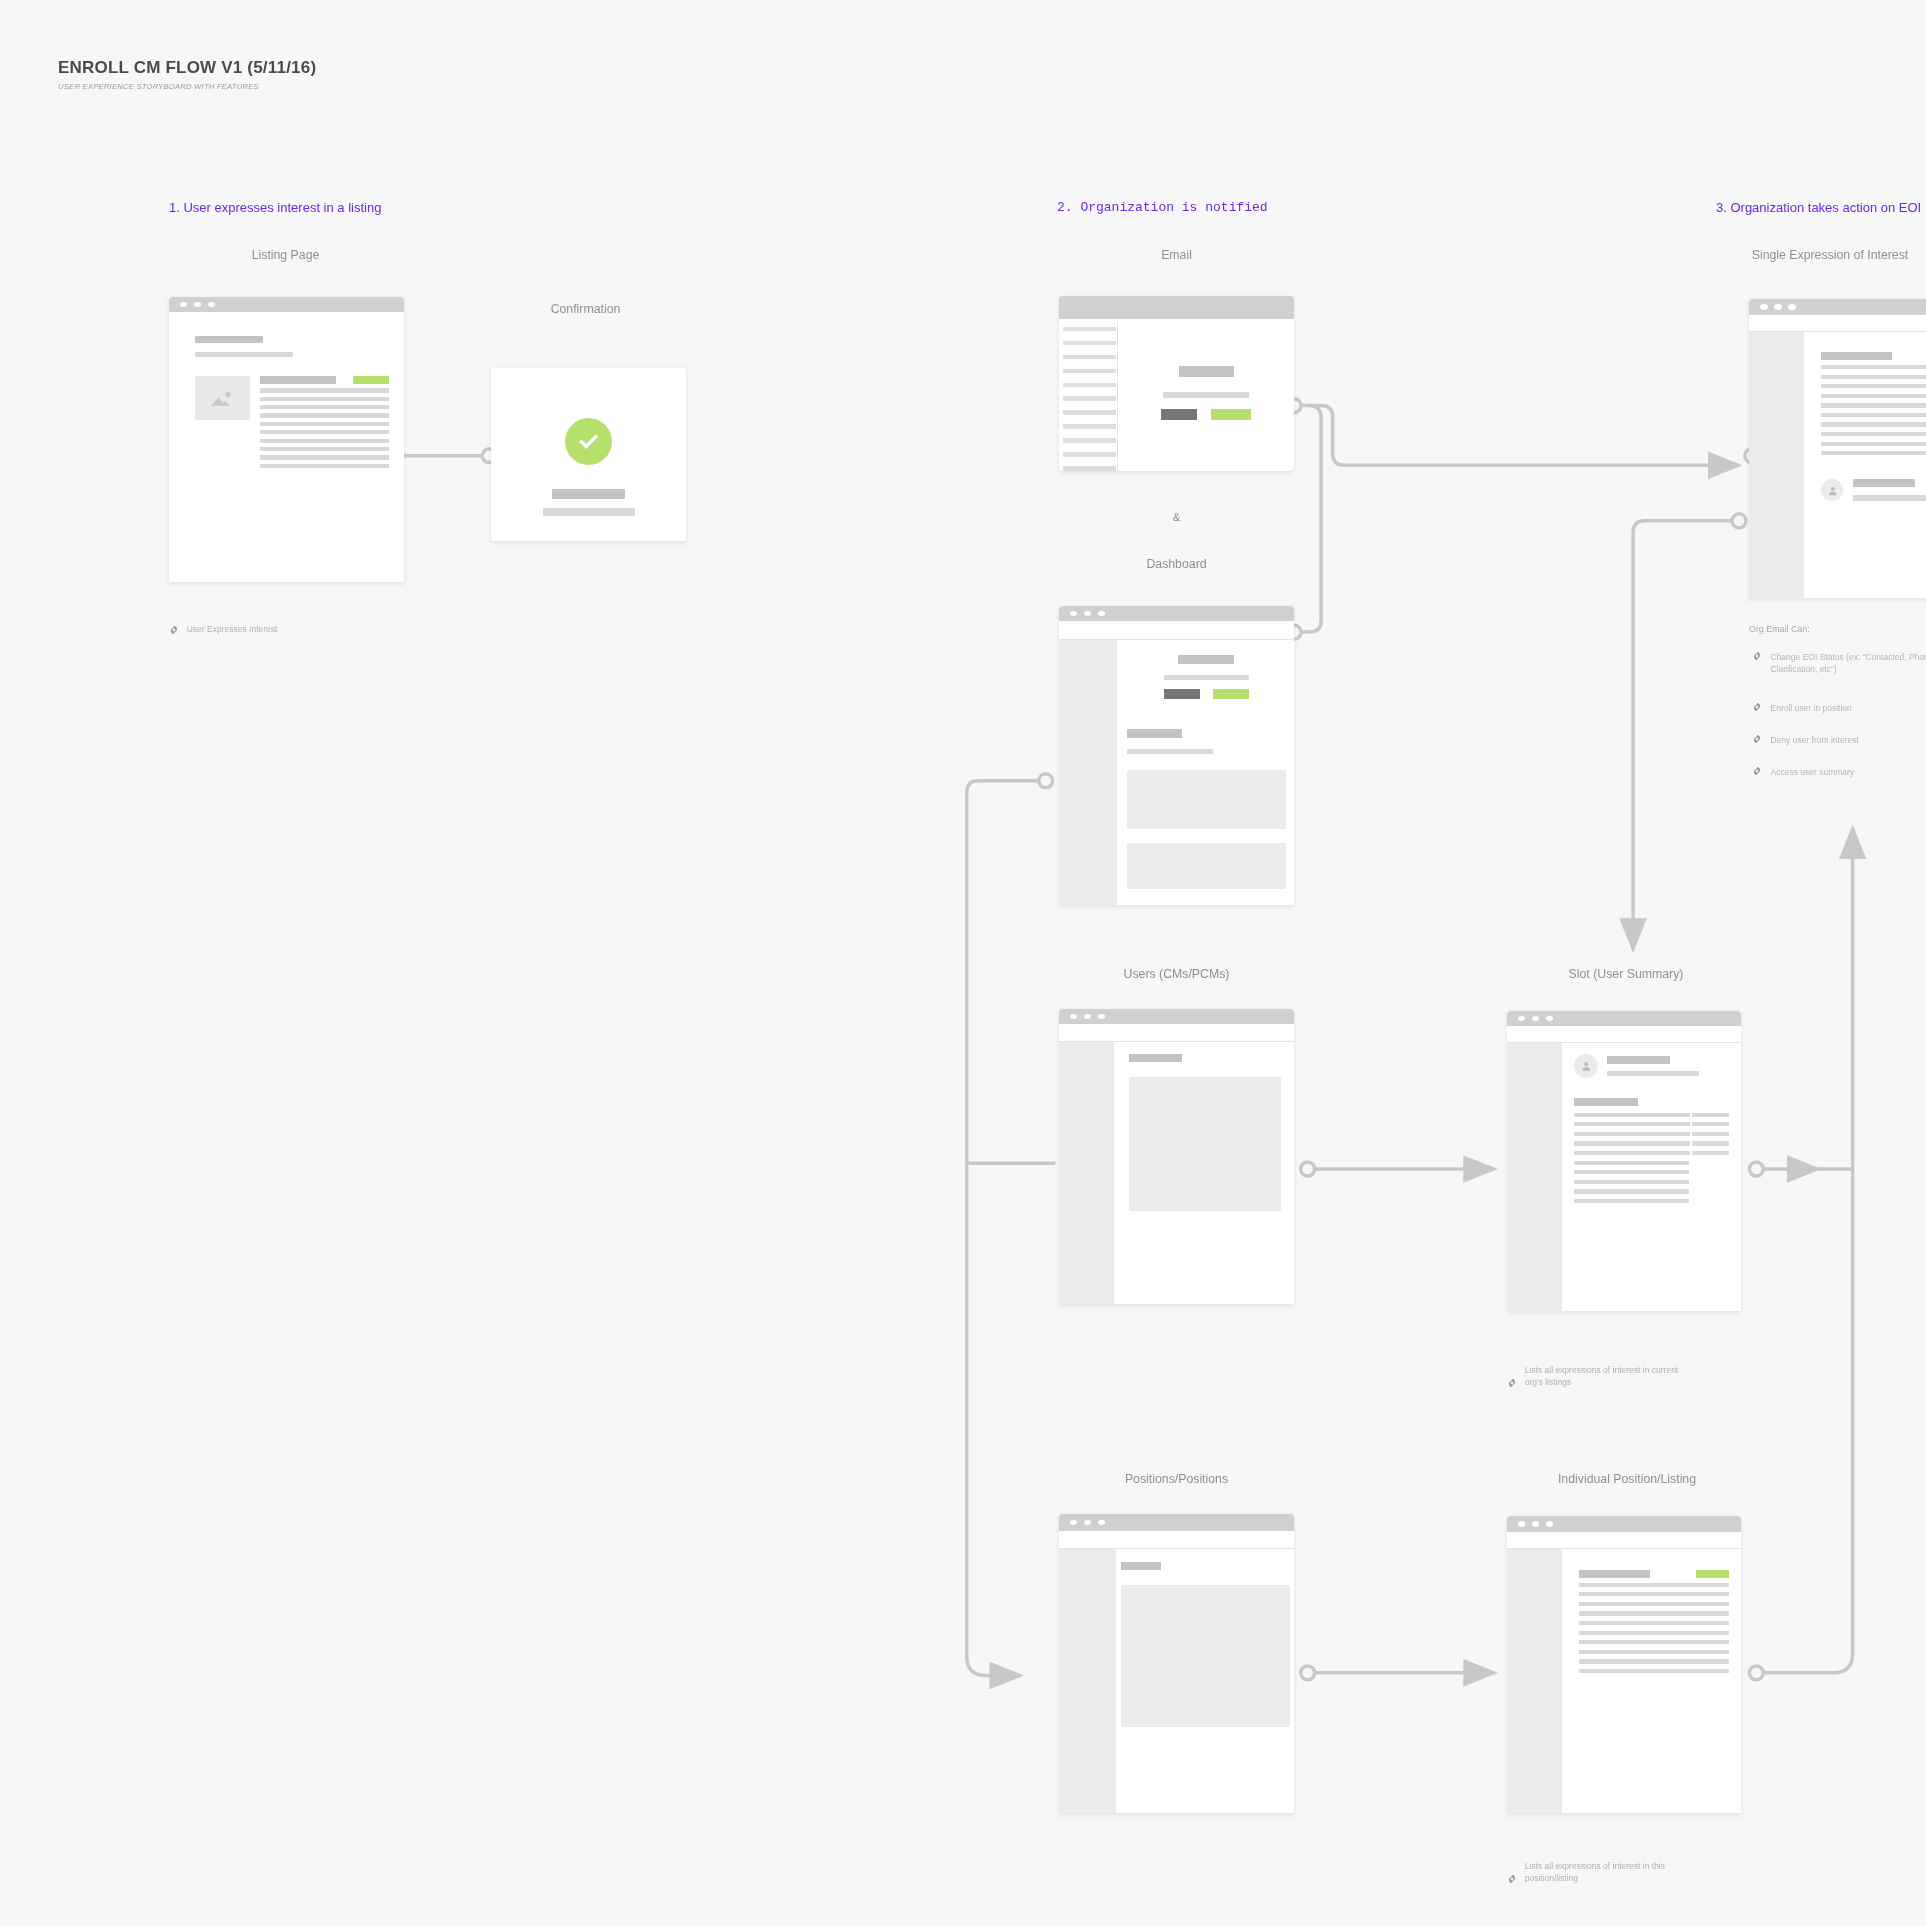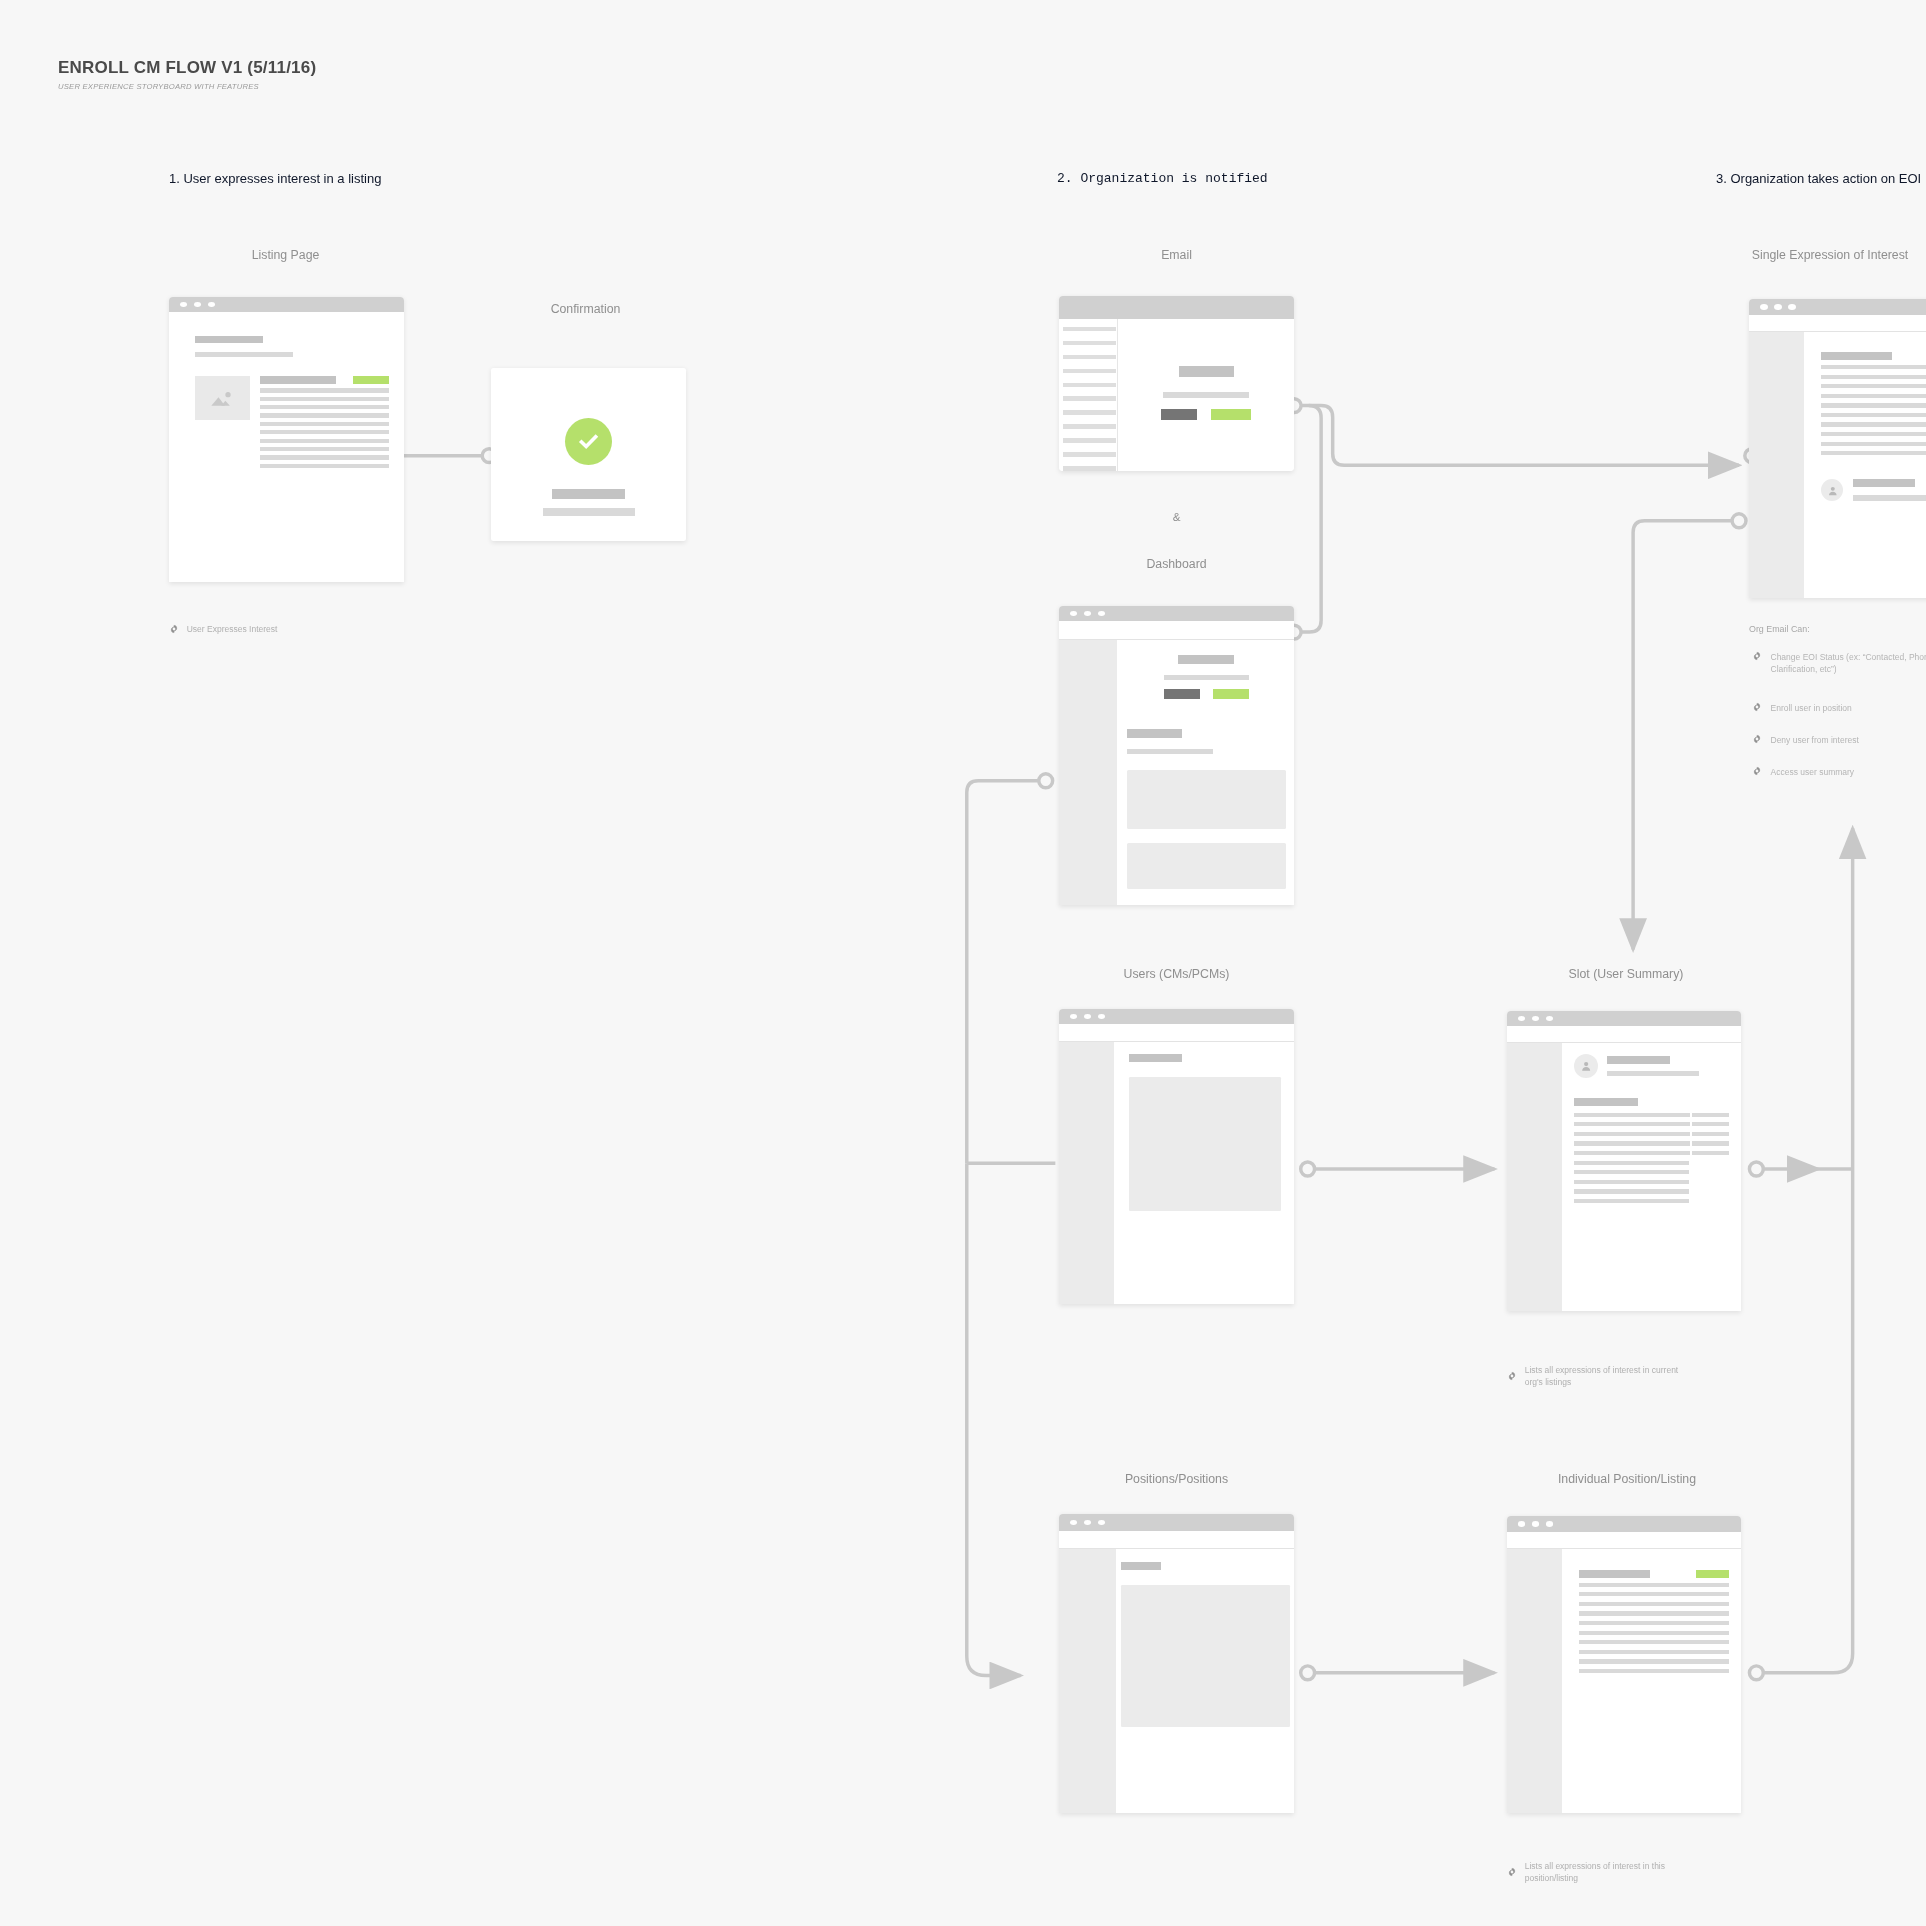--- a/index.html
+++ b/index.html
@@ -18,31 +18,31 @@
     position:absolute;left:58px;top:58px;
     font-size:17px;font-weight:bold;letter-spacing:0.2px;
     color:#4a4a4a;white-space:nowrap;
   }
   .doc-sub{
     position:absolute;left:58px;top:82px;
     font-size:7.7px;font-style:italic;letter-spacing:0.2px;
     color:#9a9a9a;white-space:nowrap;
   }
   .step-label{
-    position:absolute;font-size:13px;color:#0f172a;white-space:nowrap;
+    position:absolute;font-size:13px;color:#6d28d9;white-space:nowrap;margin-top:29px;
   }
   .frame-title{
     position:absolute;font-size:12.3px;color:#8f8f8f;white-space:nowrap;
     text-align:center;
   }
   .amp{
     position:absolute;font-size:11.6px;color:#8f8f8f;text-align:center;
   }
   .caption{
-    position:absolute;display:flex;align-items:center;gap:7.7px;
+    position:absolute;display:flex;align-items:flex-end;gap:7.7px;
   }
   .caption .cap-text{
     font-size:8.5px;line-height:1.42;color:#b0b0b0;
   }
   .org-can-head{
     position:absolute;font-size:8.9px;color:#a8a8a8;white-space:nowrap;
   }
   .org-item{
     position:absolute;display:flex;align-items:flex-start;gap:8.5px;
   }

